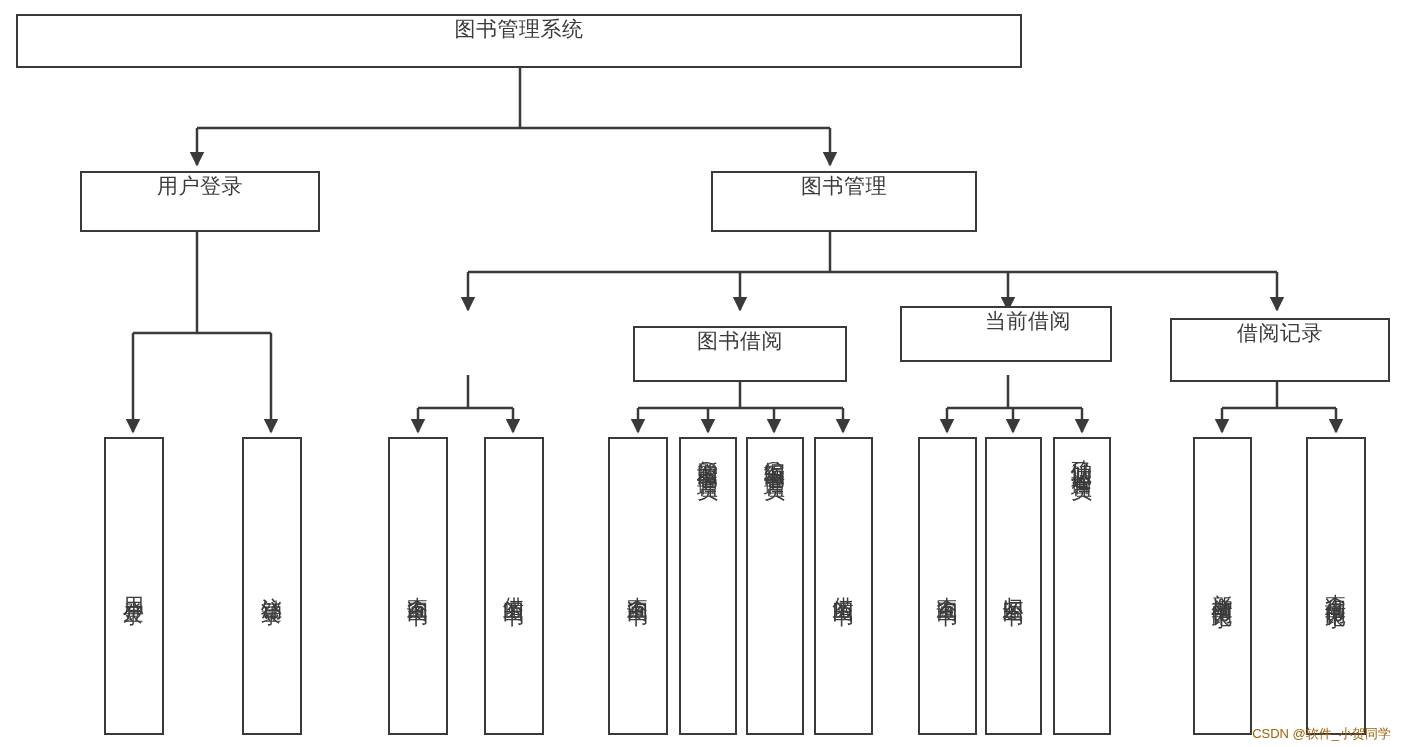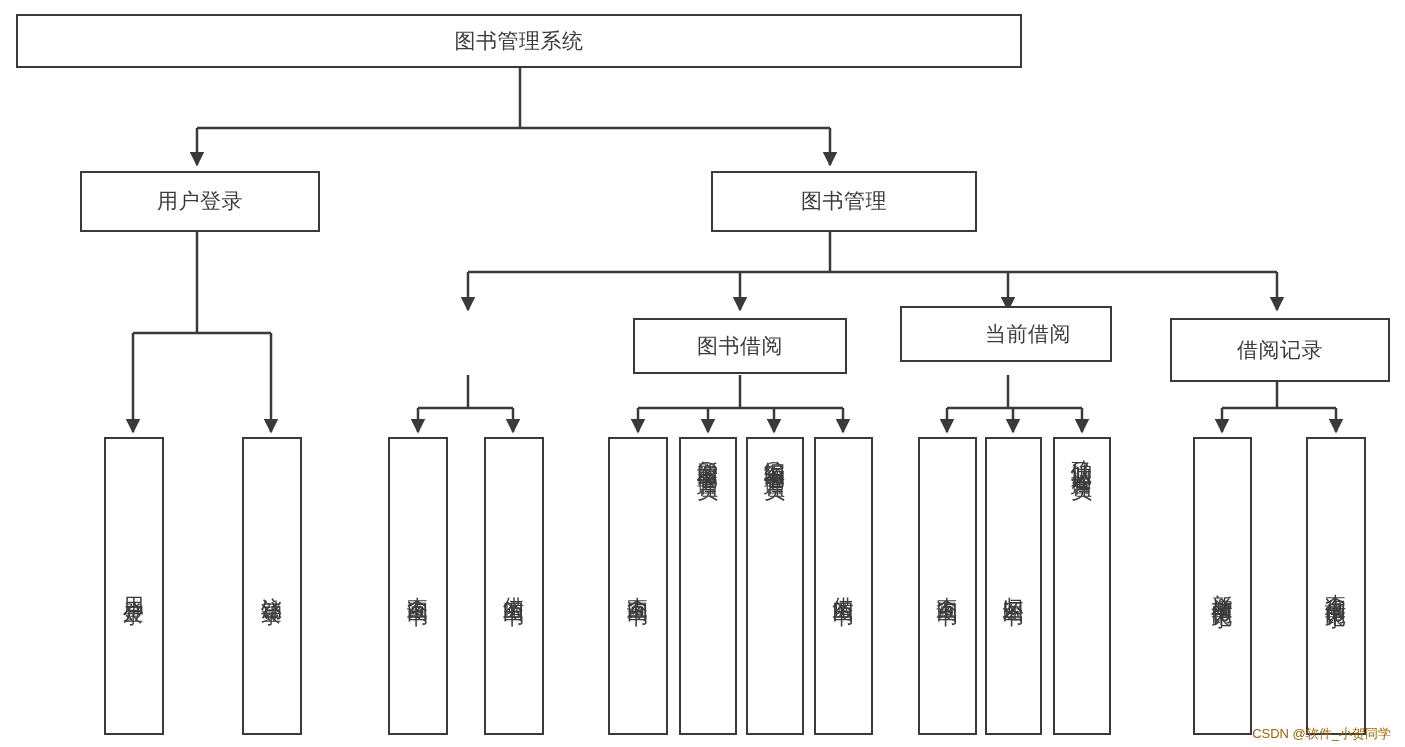--- a/index.html
+++ b/index.html
@@ -24,21 +24,20 @@
     top: 0;
     width: 1405px;
     height: 747px;
   }
   .node {
     position: absolute;
     box-sizing: border-box;
     background: #ffffff;
     border: 2px solid #3a3a3a;
     display: flex;
-    align-items: center;
     justify-content: center;
     z-index: 3;
   }
   .node-label {
     color: #3b3b3b;
     font-size: 21px;
     line-height: 1.25;
     letter-spacing: 0.5px;
     white-space: nowrap;
     text-align: center;
@@ -132,21 +131,21 @@
     <span class="node-label">图书管理系统</span>
   </div>
 
   <div class="node" style="left:80px; top:171px; width:240px; height:61px;">
     <span class="node-label">用户登录</span>
   </div>
   <div class="node" style="left:711px; top:171px; width:266px; height:61px;">
     <span class="node-label">图书管理</span>
   </div>
 
-  <div class="node" style="left:633px; top:318px; width:214px; height:56px;">
+  <div class="node" style="left:633px; top:326px; width:214px; height:56px;">
     <span class="node-label">图书借阅</span>
   </div>
   <div class="node" style="left:900px; top:306px; width:212px; height:56px;padding-left:44px;">
     <span class="node-label">当前借阅</span>
   </div>
   <div class="node" style="left:1170px; top:318px; width:220px; height:64px;">
     <span class="node-label">借阅记录</span>
   </div>
 
   <div class="node vertical centered" style="left:104px; top:437px; width:60px; height:298px;">

